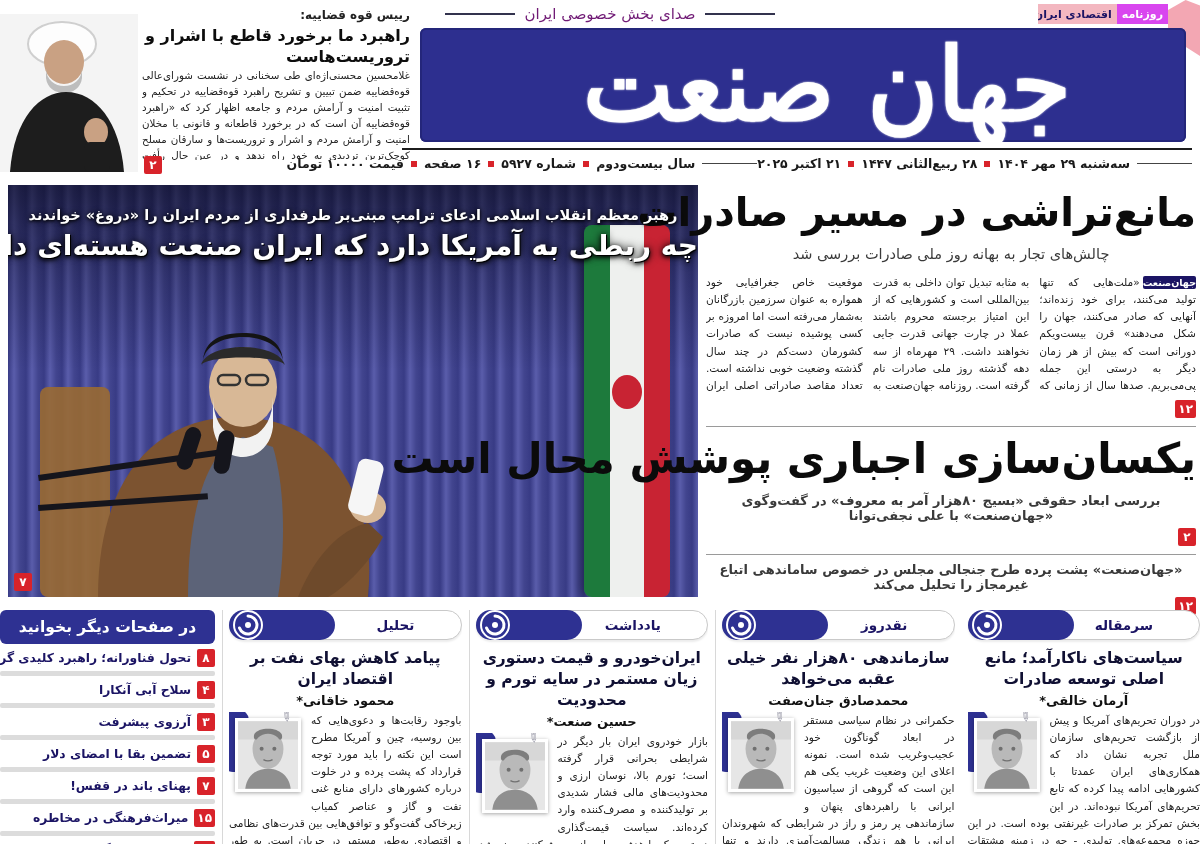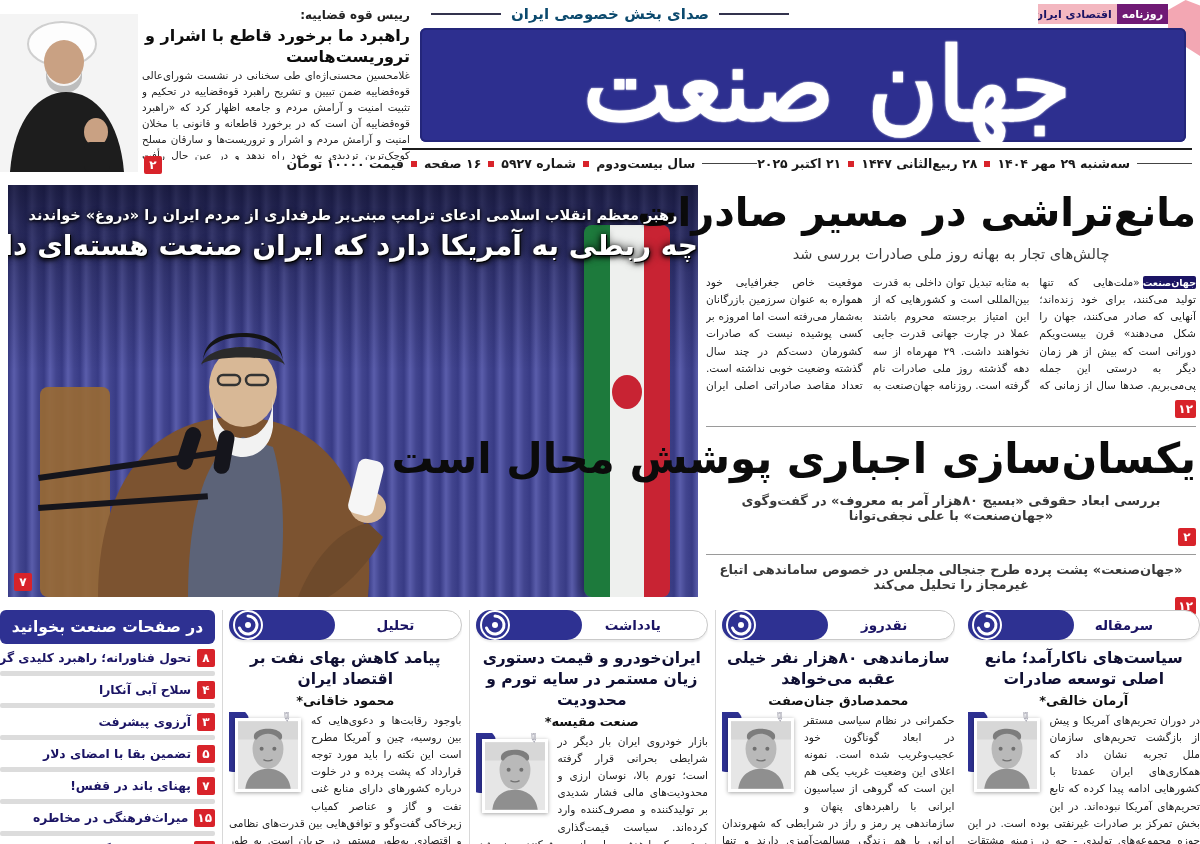--- a/index.html
+++ b/index.html
@@ -3,26 +3,26 @@
 <meta charset="utf-8">
 <style>
   * { margin:0; padding:0; box-sizing:border-box; }
   html,body { width:1200px; height:844px; background:#ffffff; overflow:hidden;
               font-family:"DejaVu Sans", sans-serif; }
   .page { position:relative; width:1200px; height:844px; background:#fff; }
 
   
   .tagline-row { position:absolute; top:2px; left:400px; width:420px; height:24px;
                  display:flex; align-items:center; justify-content:center; gap:10px; direction:rtl; }
-  .tagline { font-size:15px; font-weight:bold; color:#0c4a6e; white-space:nowrap; }
+  .tagline { font-size:15px; font-weight:normal; color:#701a75; white-space:nowrap; }
   .rule-seg { height:2px; background:#33334e; width:70px; }
   .corner-label { position:absolute; top:4px; left:1038px; width:130px; height:20px;
                   background:#f3b7c0; display:flex; align-items:center; direction:rtl;
                   font-size:11px; font-weight:bold; color:#1b1464; overflow:hidden; }
-  .corner-label .red-part { background:#701a75; color:#fff; padding:2px 5px; height:100%;
+  .corner-label .red-part { background:#d946ef; color:#fff; padding:2px 5px; height:100%;
                             display:flex; align-items:center; }
   .corner-label .rest-part { padding:0 5px; white-space:nowrap; }
   .corner-glyph { position:absolute; top:0; left:1168px; width:32px; height:56px; background:#f3a7b3;
                   clip-path:polygon(0 18%, 55% 0, 100% 10%, 100% 100%, 40% 78%, 0 55%); }
 
   
   .masthead { position:absolute; top:28px; left:420px; width:766px; height:114px;
               background:#2d2f8f; border-radius:6px; display:flex; align-items:center;
               justify-content:center; overflow:hidden; box-shadow:inset 0 0 0 2px #24267a;padding-left:48px; }
   .masthead-title { color:#ffffff; font-family:"DejaVu Serif", serif; font-weight:bold;
@@ -245,21 +245,21 @@
     <div class="sub-story-subhead">بررسی ابعاد حقوقی «بسیج ۸۰هزار آمر به معروف» در گفت‌وگوی «جهان‌صنعت» با علی نجفی‌توانا</div>
     <div class="sub-badge-row"><span class="page-badge">۲</span></div>
     <hr class="story-divider">
     <div class="sub-story-subhead">«جهان‌صنعت» پشت پرده طرح جنجالی مجلس در خصوص ساماندهی اتباع غیرمجاز را تحلیل می‌کند</div>
     <div class="sub-badge-row"><span class="page-badge">۱۲</span></div>
   </div>
 
   <div class="bottom">
 
     <div class="other-pages">
-      <div class="op-title">در صفحات صنعت بخوانید</div>
+      <div class="op-title">در صفحات دیگر بخوانید</div>
       <div class="op-item">
         <span class="page-badge">۸</span>
         <span class="op-text">تحول فناورانه؛ راهبرد کلیدی گروه توسعه ملی</span>
       </div>
         <div class="op-sep"></div>
       <div class="op-item">
         <span class="page-badge">۴</span>
         <span class="op-text">سلاح آبی آنکارا</span>
       </div>
         <div class="op-sep"></div>
@@ -313,21 +313,21 @@
 
     <div class="section-col">
       <div class="pill">
         <div class="pill-fill"></div>
         <span class="pill-label">یادداشت</span>
         <svg class="pill-icon">
             <use href="#swirl"></use>
           </svg>
       </div>
       <div class="sec-headline">ایران‌خودرو و قیمت دستوری زیان مستمر در سایه تورم و محدودیت</div>
-      <div class="sec-author">صنعت مقیسه*</div>
+      <div class="sec-author">حسین صنعت*</div>
       <div class="sec-body">
         <span class="author-photo">
           <span class="author-bracket"></span>
           <svg class="author-img">
               <use href="#author-face"></use>
             </svg>
           <span class="pen-icon">✎</span>
         </span>
         <span>بازار خودروی ایران بار دیگر در شرایطی بحرانی قرار گرفته است؛ تورم بالا، نوسان ارزی و محدودیت‌های مالی فشار شدیدی بر تولیدکننده و مصرف‌کننده وارد کرده‌اند. سیاست قیمت‌گذاری دستوری که با هدف حمایت از مصرف‌کننده وضع شد، اکنون به عاملی برای زیان‌دهی تولیدکنندگان، کاهش کیفیت و محدود شدن رقابت تبدیل شده است. این بحران نتیجه تعامل عوامل اقتصادی، اجتماعی و نهادی</span>
       </div>

